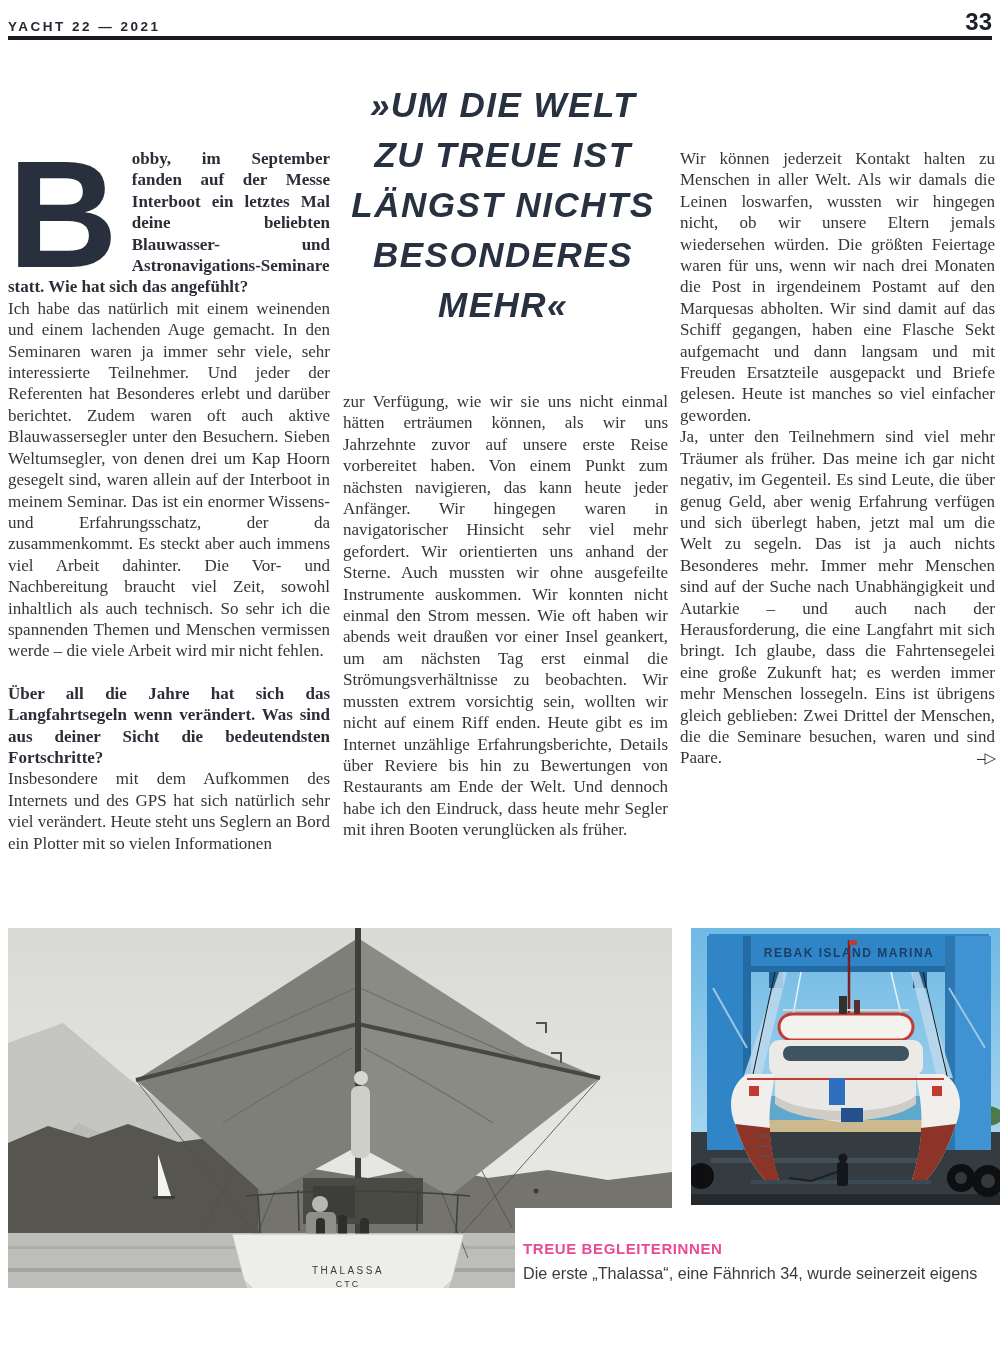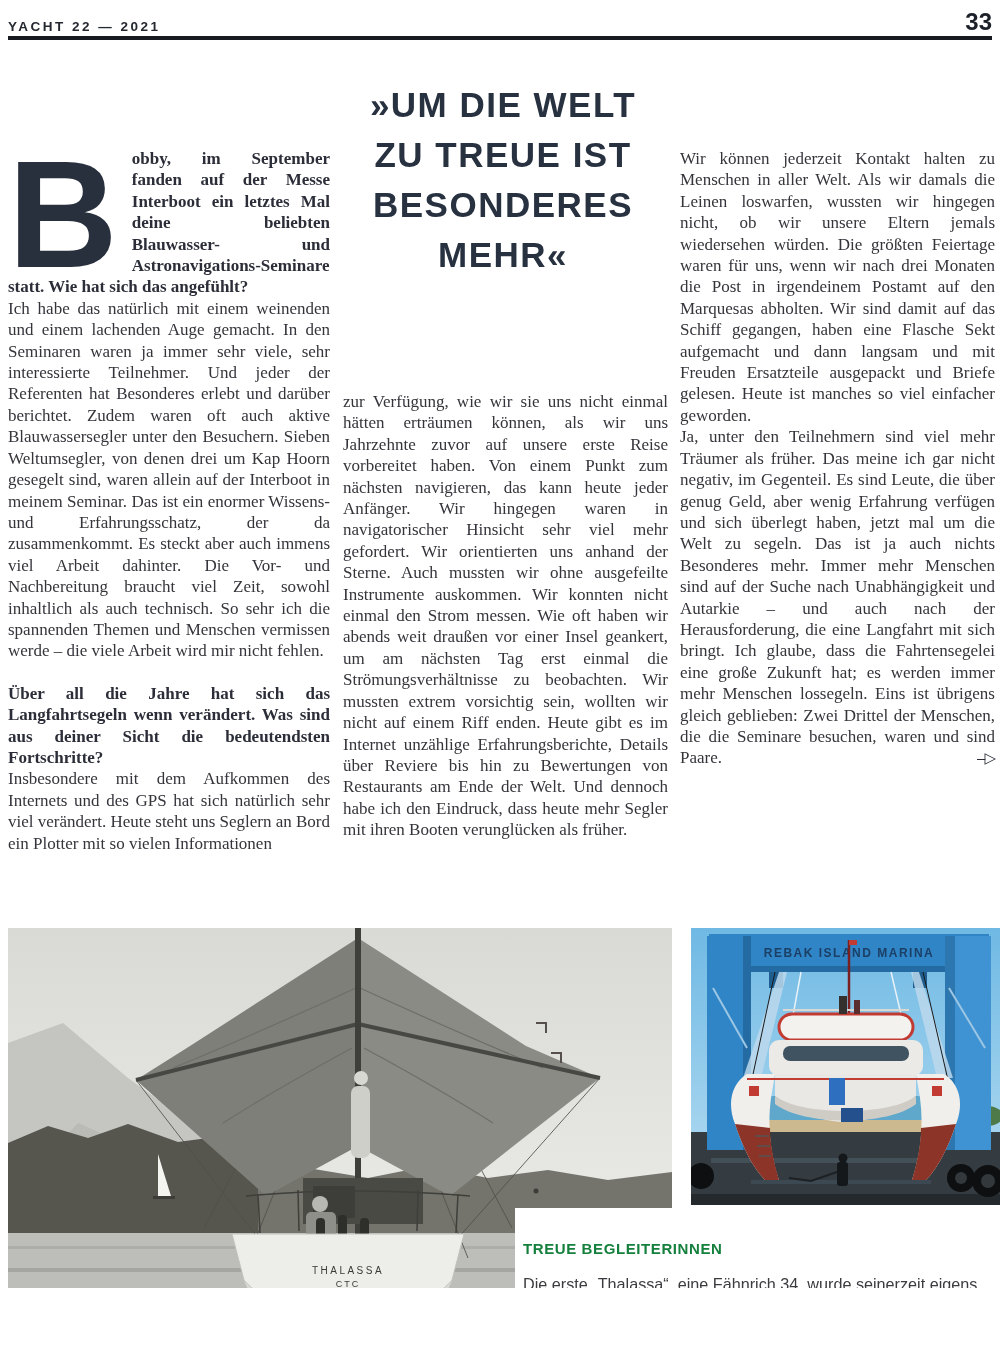--- a/index.html
+++ b/index.html
@@ -39,54 +39,55 @@
   }
   .cont-arrow {
     float:right; font-family:"Liberation Sans", sans-serif;
     font-size:15px; color:#2b2e38; letter-spacing:-1px;
   }
   
   .pullquote {
     position:absolute; left:336px; top:80px; width:334px;
     font-family:"Liberation Sans", sans-serif; font-weight:bold;
     font-size:35px; line-height:50px; letter-spacing:1.5px;
-    text-align:center; color:#273140;
+    text-align:center; color:#273140;font-style:italic;
   }
   
   .photo-left  { position:absolute; left:8px;  top:928px; width:664px; height:417px; }
   .photo-right { position:absolute; left:691px; top:928px; width:309px; height:277px; }
   .photo-left svg, .photo-right svg { display:block; }
   
   .caption-box {
     position:absolute; left:515px; top:1208px; width:485px; height:144px;
     background:#ffffff; padding:32px 0 0 8px;
   }
   .caption-box h3 {
     font-family:"Liberation Sans", sans-serif; font-size:15px; font-weight:bold;
-    letter-spacing:0.6px; color:#15803d; margin-bottom:16px;
+    letter-spacing:0.6px; color:#ec4899; margin-bottom:5px;
   }
   .caption-box .cap-text {
     font-family:"Liberation Sans", sans-serif; font-size:16.2px; line-height:23.5px;
     color:#3c3c40;
   }
 </style>
 </head>
 <body>
 
 <div class="page">
 
   <div class="folio">
     <span class="mag">YACHT 22 — 2021</span>
     <span class="pageno">33</span>
   </div>
   <div class="rule top"></div>
 
   <div class="pullquote">
     <div>»UM DIE WELT</div>
     <div>ZU TREUE IST</div>
+    <div>LÄNGST NICHTS</div>
     <div>BESONDERES</div>
     <div>MEHR«</div>
   </div>
 
   <div class="col1 bodytext">
     <p class="q"><span class="dropcap">B</span><span>obby, im September fanden auf der Messe Interboot ein letztes Mal deine beliebten Blauwasser- und Astronavigations-Seminare statt. Wie hat sich das angefühlt?</span></p>
     <p>Ich habe das natürlich mit einem weinenden und einem lachenden Auge gemacht. In den Seminaren waren ja immer sehr viele, sehr interessierte Teilnehmer. Und jeder der Referenten hat Besonderes erlebt und darüber berichtet. Zudem waren oft auch aktive Blauwassersegler unter den Besuchern. Sieben Weltumsegler, von denen drei um Kap Hoorn gesegelt sind, waren allein auf der Interboot in meinem Seminar. Das ist ein enormer Wissens- und Erfahrungsschatz, der da zusammenkommt. Es steckt aber auch immens viel Arbeit dahinter. Die Vor- und Nachbereitung braucht viel Zeit, sowohl inhaltlich als auch technisch. So sehr ich die spannenden Themen und Menschen vermissen werde – die viele Arbeit wird mir nicht fehlen.</p>
     <p class="q qgap">Über all die Jahre hat sich das Langfahrtsegeln wenn verändert. Was sind aus deiner Sicht die bedeutendsten Fortschritte?</p>
     <p>Insbesondere mit dem Aufkommen des Internets und des GPS hat sich natürlich sehr viel verändert. Heute steht uns Seglern an Bord ein Plotter mit so vielen Informationen</p>
   </div>

